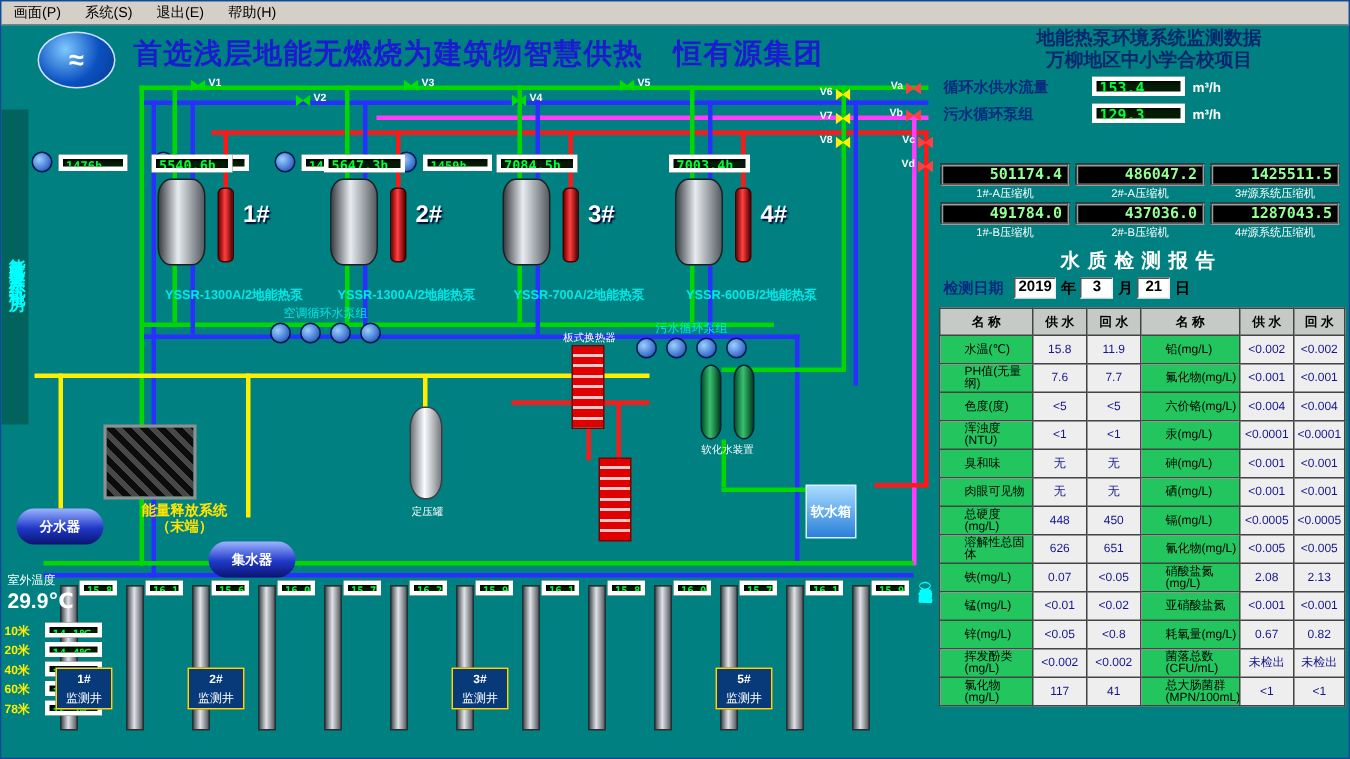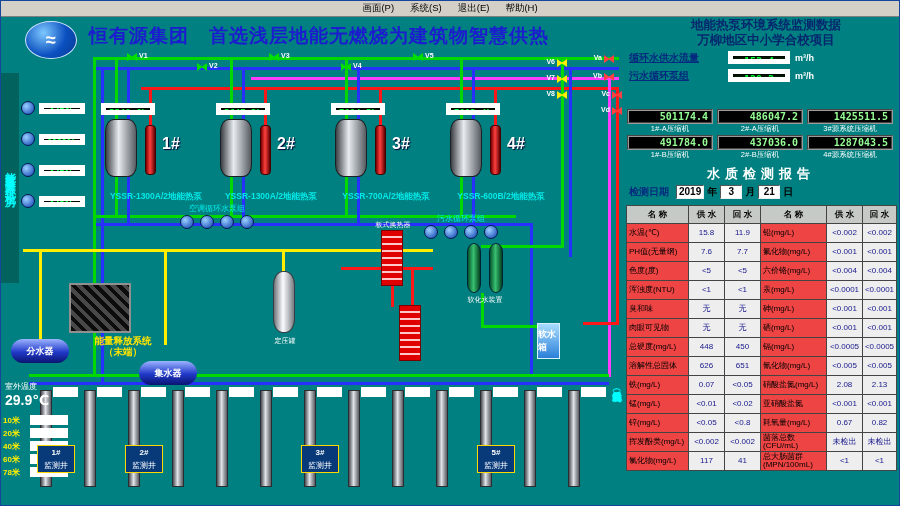--- a/index.html
+++ b/index.html
@@ -5,57 +5,57 @@
   *{margin:0;padding:0;box-sizing:border-box;}
   body{font-family:"Liberation Sans","DejaVu Sans",sans-serif;background:#555;}
   i,s,em{font-style:normal;text-decoration:none;}
   .window{width:900px;height:506px;border:1px solid #16459c;display:flex;flex-direction:column;background:#008080;}
   .titlebar{height:17px;background:linear-gradient(90deg,#0f52c4,#2f7ae8 60%,#5aa0f0);display:flex;align-items:center;padding:0 2px;gap:3px;flex:0 0 auto;}
   .app-icon{width:12px;height:12px;background:linear-gradient(135deg,#7fd4ff,#0a3fa0);border:1px solid #dde;flex:0 0 auto;}
   .title-text{color:#fff;font-size:9.5px;font-weight:bold;white-space:nowrap;overflow:hidden;flex:1;}
   .winbtns{display:flex;gap:2px;}
   .winbtn{width:16px;height:13px;background:#d4d0c8;border:1px solid;border-color:#fff #404040 #404040 #fff;font-size:8px;line-height:11px;text-align:center;color:#000;}
   .winbtn.close{background:#c83c3c;color:#fff;font-weight:bold;}
-  .menubar{height:16px;background:#d4d0c8;border-bottom:1px solid #808080;display:flex;align-items:center;flex:0 0 auto;justify-content:center;}
+  .menubar{height:16px;background:#d4d0c8;border-bottom:1px solid #808080;display:flex;align-items:center;flex:0 0 auto;}
   .menu-item{font-size:9.5px;padding:1px 8px;color:#000;}
   .main{flex:1;position:relative;background:#008080;overflow:hidden;}
   .ph,.pv{position:absolute;display:block;}
   .ph{height:3px;}.pv{width:3px;}
   .g{background:#00d800;}.b{background:#2830ff;}.r{background:#ff1818;}.y{background:#ffee00;}.m{background:#ff3cff;}
   .valve{position:absolute;width:10px;height:8px;}
   .vglyph{display:block;width:10px;height:8px;clip-path:polygon(0 0,50% 45%,100% 0,100% 100%,50% 55%,0 100%);}
   .vg .vglyph{background:#00e000;}.vy .vglyph{background:#ffee00;}.vr .vglyph{background:#ff4040;}
   .vlbl{position:absolute;left:12px;top:-1px;color:#fff;font-size:7px;font-weight:bold;}
   .vlbl.lft{left:auto;right:12px;}
-  .led{background:#041c04;color:#00ff36;font-family:"DejaVu Sans Mono","Liberation Mono",monospace;font-weight:bold;border:5px solid #ffffff;box-shadow:inset 1px 1px 2px #000;text-align:center;padding:0 2px;display:block;overflow:hidden;}
+  .led{background:#041c04;color:#00ff36;font-family:"DejaVu Sans Mono","Liberation Mono",monospace;font-weight:bold;border:3px solid #ffffff;box-shadow:inset 1px 1px 2px #000;text-align:left;padding:0 2px;display:block;overflow:hidden;}
   .logo{position:absolute;left:24px;top:4px;width:52px;height:38px;border-radius:50%;background:radial-gradient(circle at 35% 30%,#7ec8ff,#0b50c0 55%,#063a90);border:1px solid #cfe4ff;color:#fff;font-size:18px;font-weight:bold;display:flex;align-items:center;justify-content:center;}
   .brand{position:absolute;left:88px;top:6px;display:flex;gap:20px;font-size:19px;font-weight:bold;color:#1b1bd0;letter-spacing:1px;white-space:nowrap;}
   .project{position:absolute;left:636px;top:1px;width:258px;text-align:center;color:#05276e;font-weight:bold;font-size:12.5px;line-height:15px;}
   .project span{display:block;}
   .kpis{position:absolute;left:628px;top:34px;display:flex;flex-direction:column;gap:5px;}
   .kpi-row{display:flex;align-items:center;gap:5px;height:13px;}
-  .kpi-label{width:94px;font-size:10px;font-weight:bold;color:#042a7e;text-decoration:underline;}
+  .kpi-label{width:94px;font-size:10px;font-weight:bold;color:#042a7e;}
   .kpi-led{width:62px;height:13px;font-size:10px;line-height:11px;}
   .kpi-unit{font-size:9px;color:#fff;font-weight:bold;}
   .meters{position:absolute;left:626px;top:92px;display:grid;grid-template-columns:repeat(3,90px);}
   .meter-cell{width:90px;display:flex;flex-direction:column;}
   .meter{width:86px;height:15px;background:#000;color:#96ff96;border:2px groove #9a9a9a;font-family:"DejaVu Sans Mono","Liberation Mono",monospace;font-weight:bold;font-size:10px;line-height:11px;text-align:right;padding-right:3px;}
   .meter-label{width:86px;font-size:7.5px;color:#fff;text-align:center;height:10px;line-height:10px;margin-bottom:1px;white-space:nowrap;overflow:hidden;}
   .wq-title{position:absolute;left:625px;top:148px;width:270px;text-align:center;color:#fff;font-size:13px;font-weight:bold;letter-spacing:5px;}
   .date-row{position:absolute;left:628px;top:168px;display:flex;align-items:center;gap:3px;font-size:10px;color:#000;font-weight:bold;}
   .date-label{color:#042a7e;margin-right:4px;}
   .date-box{background:#fff;border:1px solid;border-color:#555 #eee #eee #555;min-width:22px;height:14px;text-align:center;font-size:10px;line-height:12px;color:#000;padding:0 2px;}
   .wq-table{position:absolute;left:625px;top:188px;width:270px;border-collapse:collapse;table-layout:fixed;background:#e4e4e4;}
   .wq-table th{background:#c6cac6;font-size:8.5px;height:18px;border:1px solid #444;font-weight:bold;color:#000;}
   .wq-table td{font-size:8px;height:19px;border:1px solid #444;overflow:hidden;line-height:1.05;}
-  .wq-table td.n{background:#ef4444;color:#000;padding-left:2px;}
+  .wq-table td.n{background:#22c55e;color:#000;padding-left:16px;}
   .wq-table td.v{background:#eeeeee;color:#16168c;text-align:center;}
   .vband{position:absolute;left:0;top:56px;width:18px;height:210px;background:#02625e;color:#00ffff;font-size:11px;font-weight:bold;writing-mode:vertical-rl;text-orientation:upright;letter-spacing:3px;display:flex;align-items:center;justify-content:center;}
   .rvtext{position:absolute;left:609px;top:368px;height:104px;color:#00ffff;font-size:9px;font-weight:bold;writing-mode:vertical-rl;text-orientation:upright;}
-  .left-pumps{position:absolute;left:20px;top:84px;display:flex;flex-direction:column;gap:17px;}
+  .left-pumps{position:absolute;left:20px;top:84px;display:flex;flex-direction:row;gap:17px;}
   .lp-row{display:flex;align-items:center;gap:4px;}
   .pumpc{width:14px;height:14px;border-radius:50%;background:radial-gradient(circle at 35% 35%,#9ad0ff,#0b3cb0);border:1px solid #021a50;display:block;flex:0 0 auto;}
   .lp-led{width:46px;height:11px;font-size:8px;line-height:10px;}
   .units-row{position:absolute;left:98px;top:86px;display:flex;}
   .unit{position:relative;width:115px;height:102px;}
   .unit .pv{z-index:0;}
   .unit-hours{position:absolute;left:2px;top:0;width:54px;height:12px;font-size:9px;line-height:11px;z-index:2;}
   .cyl{position:absolute;left:6px;top:16px;width:32px;height:58px;background:linear-gradient(90deg,#3c4044,#e8ecf0 42%,#565c62);border:1px solid #1c2024;border-radius:9px/12px;z-index:1;}
   .redcol{position:absolute;left:46px;top:22px;width:11px;height:50px;background:linear-gradient(90deg,#7a0000,#ff4040 45%,#5e0000);border-radius:4px;border:1px solid #400;z-index:1;}
   .unit-num{position:absolute;left:63px;top:32px;color:#fff;font-size:16px;font-weight:bold;text-shadow:1px 1px 1px #003;z-index:2;}
@@ -65,21 +65,21 @@
   .pg-pumps{display:flex;gap:6px;justify-content:center;margin-top:2px;}
   .platehx{position:absolute;width:22px;height:56px;background:repeating-linear-gradient(180deg,#e00000 0 5px,#ffc8c8 5px 7px);border:1px solid #700;z-index:2;}
   .hx-label{position:absolute;left:-17px;top:-11px;width:56px;font-size:7px;color:#fff;text-align:center;white-space:nowrap;}
   .enduser{position:absolute;left:68px;top:266px;width:62px;height:50px;background:repeating-linear-gradient(45deg,#0c0c0c 0 4px,#484848 4px 8px);border:2px solid #909090;z-index:2;}
   .dtank{position:absolute;left:272px;top:254px;width:22px;height:62px;background:linear-gradient(90deg,#70747a,#fafcff 45%,#787c82);border:1px solid #3a3e44;border-radius:10px/14px;z-index:2;}
   .dtank-label{position:absolute;left:-10px;top:64px;width:42px;text-align:center;color:#fff;font-size:7px;}
   .softener{position:absolute;left:462px;top:226px;width:44px;z-index:2;}
   .soft-cyls{display:flex;gap:8px;justify-content:center;}
   .soft-cyl{width:14px;height:50px;background:linear-gradient(90deg,#04542c,#38c070 45%,#03401f);border-radius:7px/9px;border:1px solid #023;display:block;}
   .soft-label{margin-top:2px;font-size:7px;color:#fff;text-align:center;width:44px;white-space:nowrap;}
-  .stank{position:absolute;left:536px;top:306px;width:23px;height:36px;background:linear-gradient(180deg,#a8dcff,#2a80d8);border:1px solid #d8f0ff;color:#fff;font-size:9px;font-weight:bold;display:flex;align-items:center;justify-content:center;z-index:2;}
+  .stank{position:absolute;left:536px;top:306px;width:34px;height:36px;background:linear-gradient(180deg,#a8dcff,#2a80d8);border:1px solid #d8f0ff;color:#fff;font-size:9px;font-weight:bold;display:flex;align-items:center;justify-content:center;z-index:2;}
   .fen{position:absolute;width:58px;height:24px;border-radius:12px;background:linear-gradient(180deg,#9cb4ff,#2038c8 55%,#0a1470);color:#fff;font-size:9px;font-weight:bold;text-align:center;line-height:24px;z-index:2;}
   .release-label{position:absolute;left:74px;top:318px;width:96px;text-align:center;color:#ffe400;font-weight:bold;font-size:9.5px;line-height:11px;z-index:3;}
   .release-label span{display:block;}
   .outdoor{position:absolute;left:4px;top:364px;color:#fff;z-index:2;}
   .outdoor-label{font-size:8px;display:block;}
   .outdoor-value{font-size:14px;font-weight:bold;display:block;}
   .gtemps{position:absolute;left:2px;top:398px;display:flex;flex-direction:column;gap:3px;z-index:2;}
   .gt-row{display:flex;align-items:center;gap:3px;height:10px;}
   .gt-depth{color:#ffee00;font-size:8px;width:24px;font-weight:bold;}
   .gt-led{width:38px;height:10px;font-size:7.5px;line-height:9px;}
@@ -179,22 +179,22 @@
         <i class="vglyph"></i>
         <s class="vlbl lft">Vc</s>
       </span>
     <span class="valve vr" style="left:611px;top:90px">
         <i class="vglyph"></i>
         <s class="vlbl lft">Vd</s>
       </span>
 
     <div class="logo">≈</div>
     <div class="brand">
+      <span>首选浅层地能无燃烧为建筑物智慧供热</span>
       <span>恒有源集团</span>
-      <span>首选浅层地能无燃烧为建筑物智慧供热</span>
     </div>
     <div class="project">
       <span>地能热泵环境系统监测数据</span>
       <span>万柳地区中小学合校项目</span>
     </div>
 
     <div class="left-pumps">
 
         <div class="lp-row">
           <i class="pumpc"></i>

